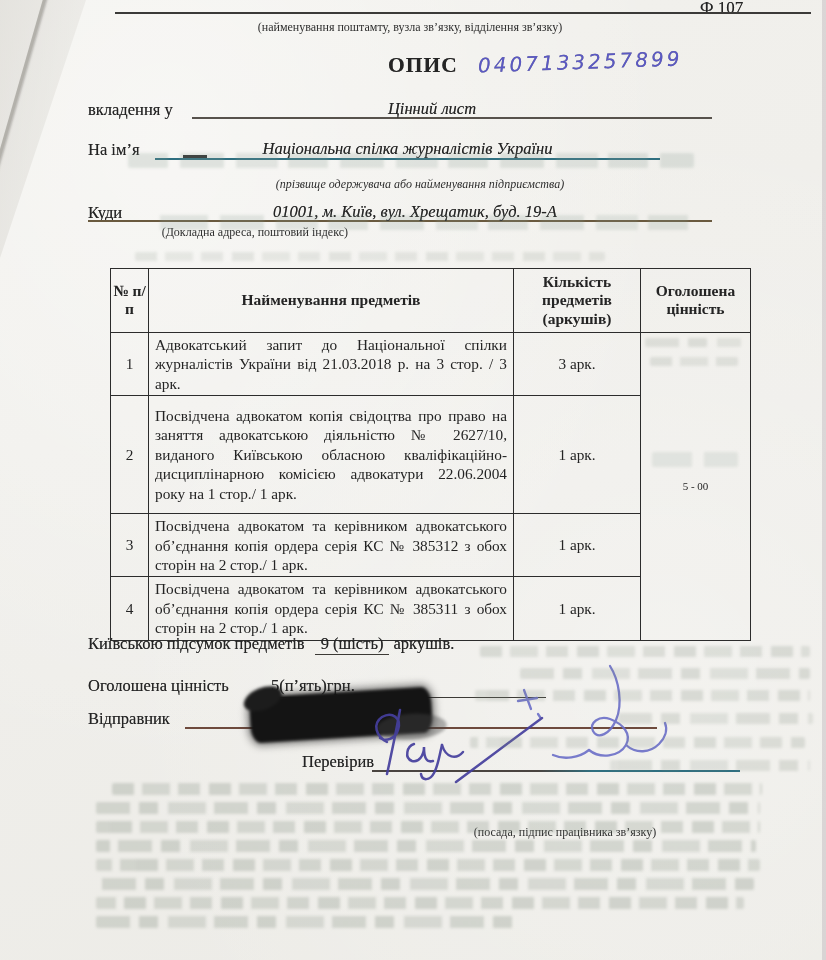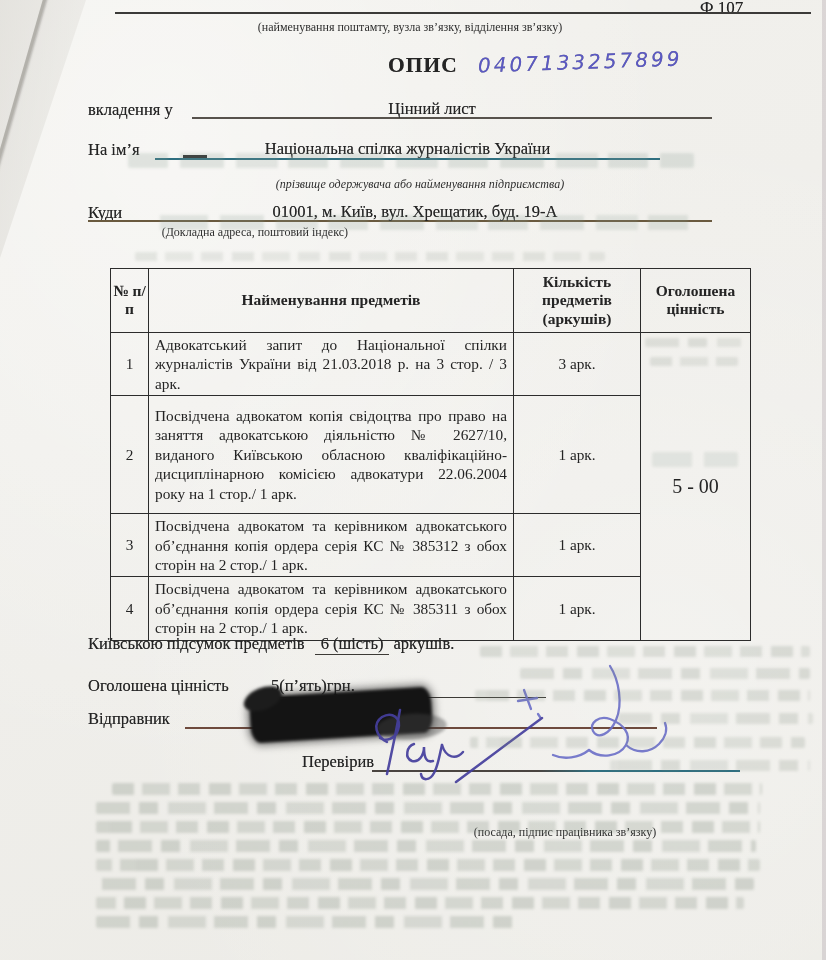--- a/index.html
+++ b/index.html
@@ -21,31 +21,31 @@
     background:linear-gradient(100deg, rgba(214,212,206,.55), rgba(226,224,219,.25));
     clip-path:polygon(0 0, 86px 0, 0 258px);}
   .corner-edge{left:45px;top:-8px;width:2.5px;height:276px;background:#b3b1ab;
     transform:rotate(16deg); transform-origin:top left; box-shadow:1.5px 0 2px rgba(120,118,112,.4);}
   .right-strip{right:0;top:0;width:4px;height:100%;background:rgba(160,148,158,.28);}
   
   .fcode{font-size:17px;}
   .title{font-size:21.5px; font-weight:bold; letter-spacing:1px;}
   .handnum{font-family:"DejaVu Sans", sans-serif; font-style:italic; font-size:20px;
     letter-spacing:3px; color:#4b49c0; transform:rotate(-2deg); opacity:.9;}
-  .value-line{font-size:16.5px; text-align:center; text-shadow:0 0 .6px rgba(70,70,70,.7);}
+  .value-line{font-size:16.5px; text-align:center; text-shadow:0 0 .6px rgba(70,70,70,.7);font-style:italic;}
   .dash-mark{background:#2f2f2f; height:3px;}
   
   table.items{border-collapse:collapse; table-layout:fixed; width:640px;
     font-size:15.3px; background:transparent;}
   table.items td,table.items th{border:1.6px solid #2c2c2c; padding:2px 6px; vertical-align:middle;}
   table.items th{font-size:15.5px; font-weight:bold; text-align:center; line-height:1.18; padding:4px 2px;}
   td.cnum{text-align:center;}
   td.cname{text-align:justify; line-height:1.27; padding:3px 9px 4px 10px;}
   td.cqty{text-align:center;}
-  td.cval{text-align:center; font-size:20px;}
+  td.cval{text-align:center; font-size:11px;}
   
   .sumline{font-size:16.5px;}
   .u{border-bottom:1.6px solid #3c3a36; padding:0 6px 1px 6px;}
   .declared-box{display:inline-flex; justify-content:flex-start; width:265px;
     border-bottom:1.6px solid #3c3a36; padding:0 10px 1px 14px;}
   
   .redact-wrap{filter:blur(1.4px);}
   .redact{width:182px;height:46px;background:#141414;border-radius:10px/16px;
     transform:rotate(-3.5deg); box-shadow:0 0 7px 3px rgba(45,45,45,.55);}
   .redact::before{content:""; position:absolute; left:-6px; top:-9px; width:40px; height:22px;
@@ -126,21 +126,21 @@
     <tr style="height:62px">
       <td class="cnum">4</td>
       <td class="cname">Посвідчена адвокатом та керівником адвокатського об’єднання копія ордера серія КС № 385311 з обох сторін на 2 стор./ 1 арк.</td>
       <td class="cqty">1 арк.</td>
     </tr>
   </tbody>
     </table>
 
   <div class="abs txt sumline" style="left:88px;top:634px;">
     <span>Київською підсумок предметів</span>
-    <span class="u" style="margin-left:6px;">6 (шість)</span>
+    <span class="u" style="margin-left:6px;">9 (шість)</span>
     <span>аркушів.</span>
   </div>
 
   <div class="abs txt sumline" style="left:88px;top:676px;">
     <span>Оголошена цінність</span>
     <span class="declared-box" style="margin-left:24px;">
       <span>5</span>
       <span>(п’ять)</span>
       <span>грн.</span>
     </span>

